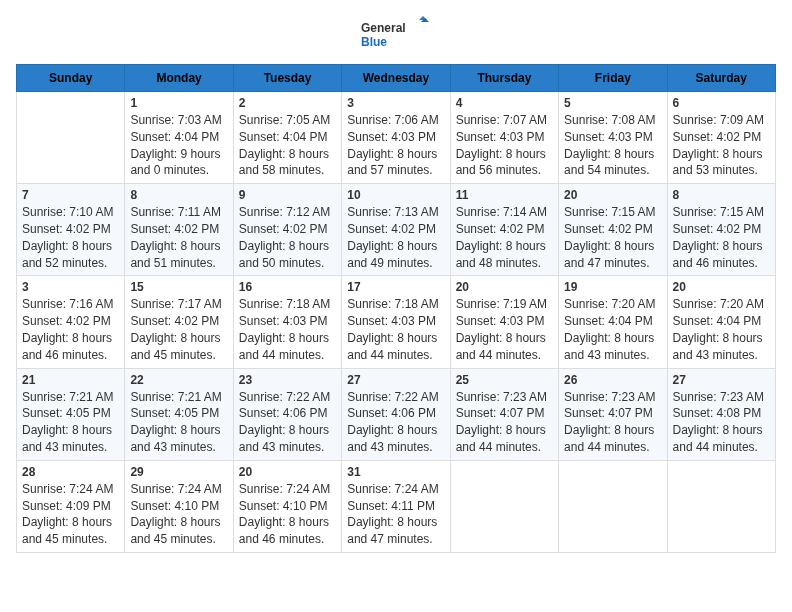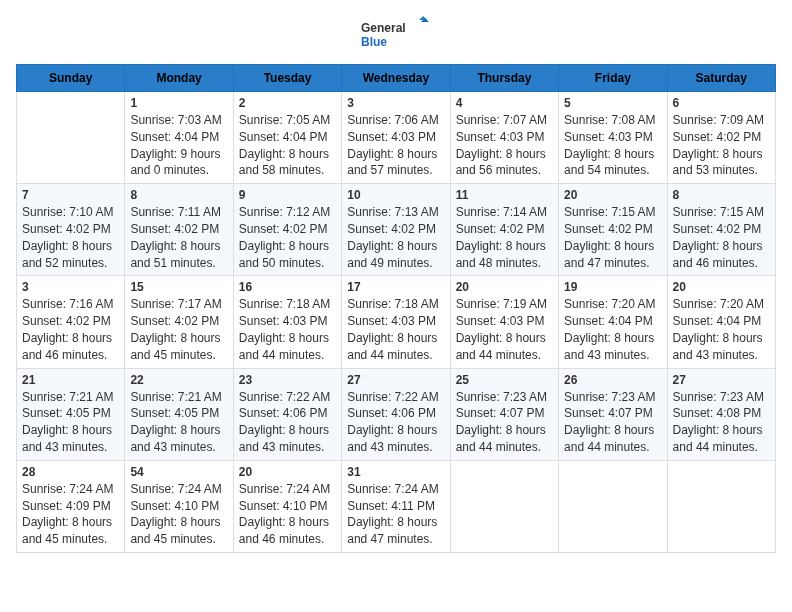--- a/index.html
+++ b/index.html
@@ -225,21 +225,21 @@
           <span class="day-number">27</span>
           <div class="day-info">Sunrise: 7:23 AM<br>Sunset: 4:08 PM<br>Daylight: 8 hours<br>and 44 minutes.</div>
         </td>
       </tr>
       <tr>
         <td>
           <span class="day-number">28</span>
           <div class="day-info">Sunrise: 7:24 AM<br>Sunset: 4:09 PM<br>Daylight: 8 hours<br>and 45 minutes.</div>
         </td>
         <td>
-          <span class="day-number">54</span>
+          <span class="day-number">29</span>
           <div class="day-info">Sunrise: 7:24 AM<br>Sunset: 4:10 PM<br>Daylight: 8 hours<br>and 45 minutes.</div>
         </td>
         <td>
           <span class="day-number">20</span>
           <div class="day-info">Sunrise: 7:24 AM<br>Sunset: 4:10 PM<br>Daylight: 8 hours<br>and 46 minutes.</div>
         </td>
         <td>
           <span class="day-number">31</span>
           <div class="day-info">Sunrise: 7:24 AM<br>Sunset: 4:11 PM<br>Daylight: 8 hours<br>and 47 minutes.</div>
         </td>

